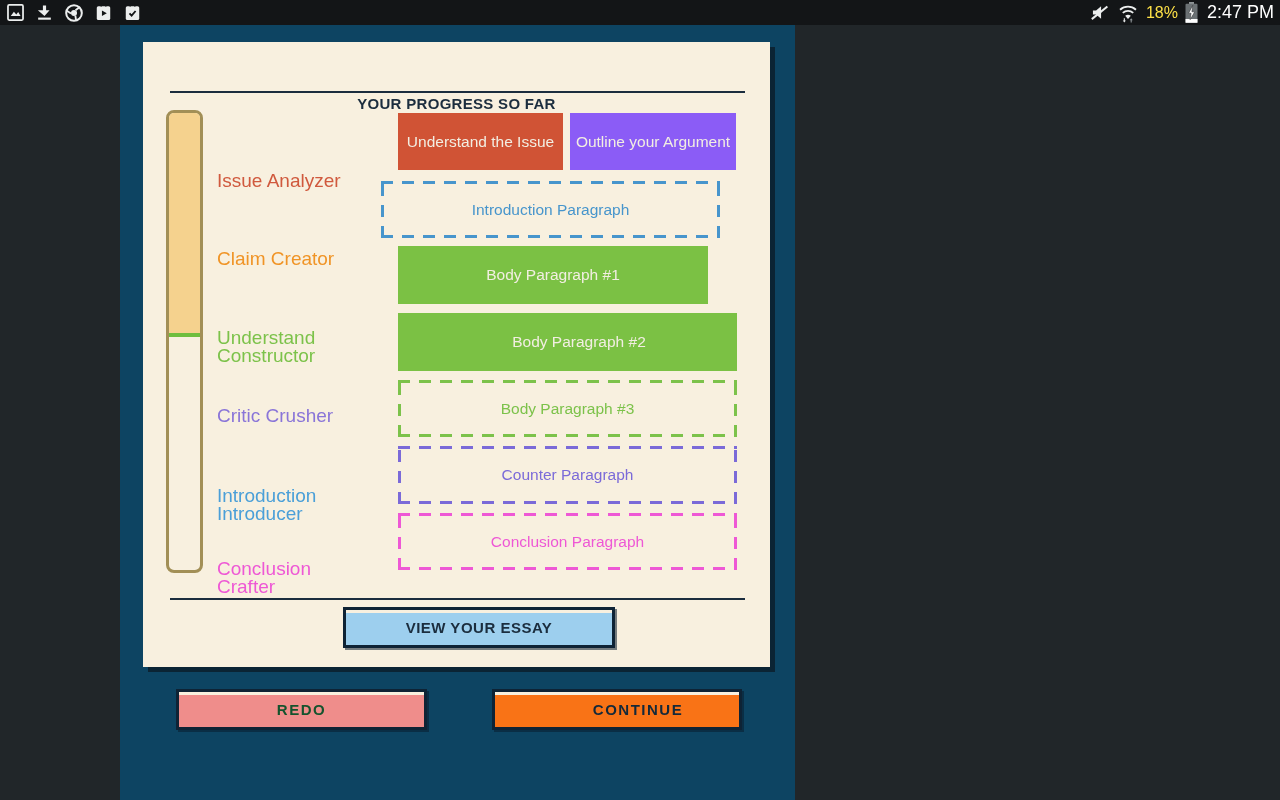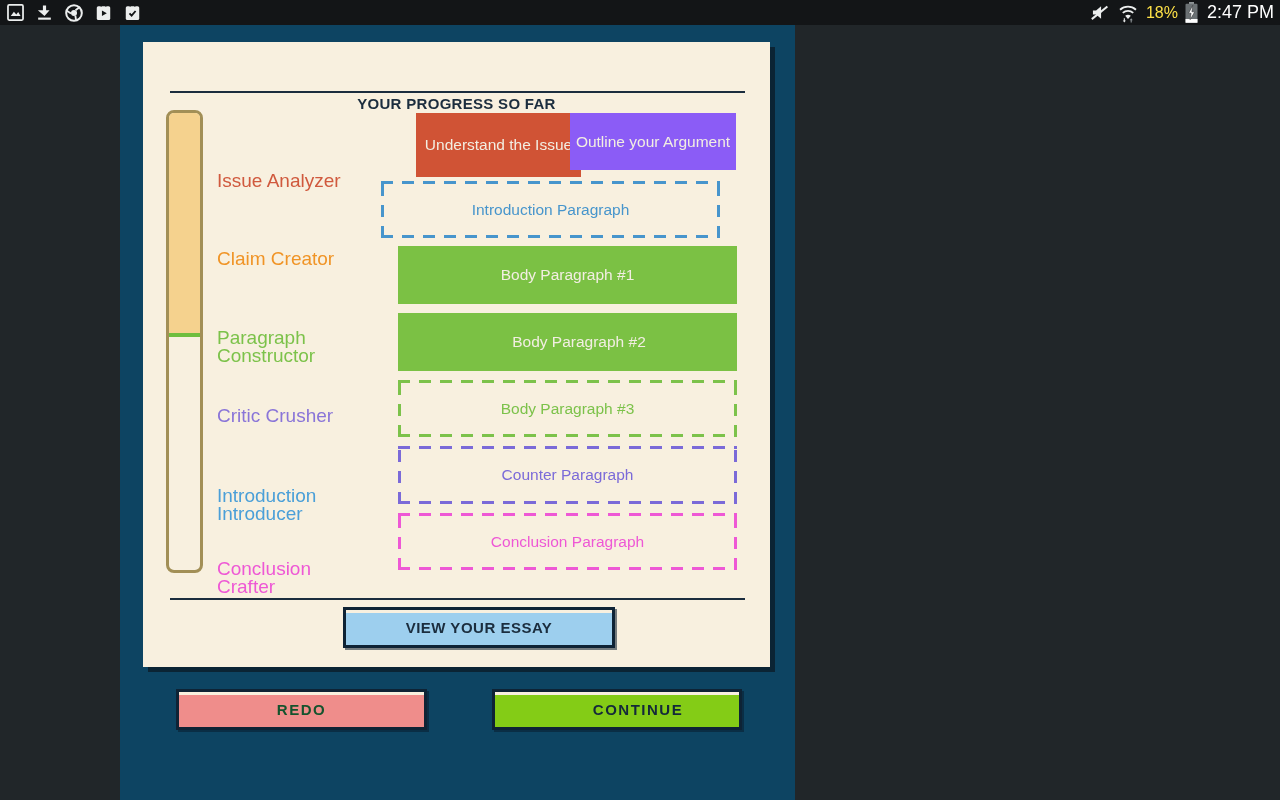--- a/index.html
+++ b/index.html
@@ -43,24 +43,24 @@
     font-size:15.5px; text-align:center; }
   .pbox.dashed {
     --c:#000;
     color:var(--c);
     background:
       repeating-linear-gradient(90deg, var(--c) 0 12px, transparent 12px 21px) 0 0 / 100% 3px no-repeat,
       repeating-linear-gradient(90deg, var(--c) 0 12px, transparent 12px 21px) 0 100% / 100% 3px no-repeat,
       repeating-linear-gradient(0deg,  var(--c) 0 12px, transparent 12px 21px) 0 0 / 3px 100% no-repeat,
       repeating-linear-gradient(0deg,  var(--c) 0 12px, transparent 12px 21px) 100% 0 / 3px 100% no-repeat;
   }
-  .bx0 { left:273px; top:71px;  width:165px; height:64px; }
+  .bx0 { left:255px; top:71px;  width:165px; height:57px; }
   .bx1 { left:427px; top:71px;  width:166px; height:57px; }
   .bx2 { left:238px; top:139px; width:339px; height:57px; }
-  .bx3 { left:255px; top:204px; width:339px; height:58px; }
+  .bx3 { left:255px; top:204px; width:310px; height:58px; }
   .bx4 { left:255px; top:271px; width:339px; height:58px; }
   .bx5 { left:255px; top:338px; width:339px; height:57px; }
   .bx6 { left:255px; top:404px; width:339px; height:58px; }
   .bx7 { left:255px; top:471px; width:339px; height:57px; }
 
   .btn { position:absolute; display:flex; align-items:center; justify-content:center;
     font-family:"Liberation Sans", sans-serif; font-weight:bold; cursor:pointer;
     border:3px solid #0e2335; box-shadow:inset 0 3px 0 #f8f0df, 2px 2px 0 rgba(9,30,45,.55); }
   .view-btn { left:200px; top:565px; width:272px; height:41px; font-size:15px;
     letter-spacing:.5px; color:#1b2d3e; }
@@ -149,35 +149,35 @@
 
       <div class="card-title" style="color: rgb(27, 45, 62);">YOUR PROGRESS SO FAR</div>
       <div class="divider top" style="background-color: rgb(27, 45, 62);"></div>
 
       <div class="meter" style="border-color: rgb(162, 143, 86);">
         <div class="meter-fill" style="height: 49%; background-color: rgb(245, 210, 142); border-bottom-color: rgb(111, 190, 62);"></div>
       </div>
 
       <div class="stage st0" style="color: rgb(208, 89, 61);">Issue Analyzer</div>
       <div class="stage st1" style="color: rgb(240, 148, 38);">Claim Creator</div>
-      <div class="stage st2" style="color: rgb(124, 194, 74);">Paragraph Constructor</div>
+      <div class="stage st2" style="color: rgb(124, 194, 74);">Understand Constructor</div>
       <div class="stage st3" style="color: rgb(138, 117, 216);">Critic Crusher</div>
       <div class="stage st4" style="color: rgb(74, 159, 216);">Introduction Introducer</div>
       <div class="stage st5" style="color: rgb(238, 88, 213);">Conclusion Crafter</div>
 
       <div class="pbox bx0" style="background-color: rgb(208, 83, 53); color: rgb(242, 238, 226);">Understand the Issue</div>
       <div class="pbox bx1" style="background-color: #8b5cf6; color: rgb(242, 238, 226);">Outline your Argument</div>
       <div class="pbox dashed bx2" style="--c: #4795cc;">Introduction Paragraph</div>
       <div class="pbox bx3" style="background-color: rgb(123, 193, 68); color: rgb(242, 238, 226);">Body Paragraph #1</div>
       <div class="pbox bx4" style="background-color: rgb(123, 193, 68); color: rgb(242, 238, 226); padding-left: 23px;">Body Paragraph #2</div>
       <div class="pbox dashed bx5" style="--c: #7cc24a;">Body Paragraph #3</div>
       <div class="pbox dashed bx6" style="--c: #7b6ad8;">Counter Paragraph</div>
       <div class="pbox dashed bx7" style="--c: #ee58d5;">Conclusion Paragraph</div>
 
       <div class="divider bottom" style="background-color: rgb(27, 45, 62);"></div>
 
       <div class="btn view-btn" style="background-color: rgb(157, 207, 238);">VIEW YOUR ESSAY</div>
     </div>
 
     <div class="btn redo-btn" style="background-color: rgb(239, 141, 139);">REDO</div>
-    <div class="btn continue-btn" style="background-color: #84cc16; padding-left: 42px;">CONTINUE</div>
+    <div class="btn continue-btn" style="background-color: #f97316; padding-left: 42px;">CONTINUE</div>
   </div>
 </div>
 
 </body></html>

